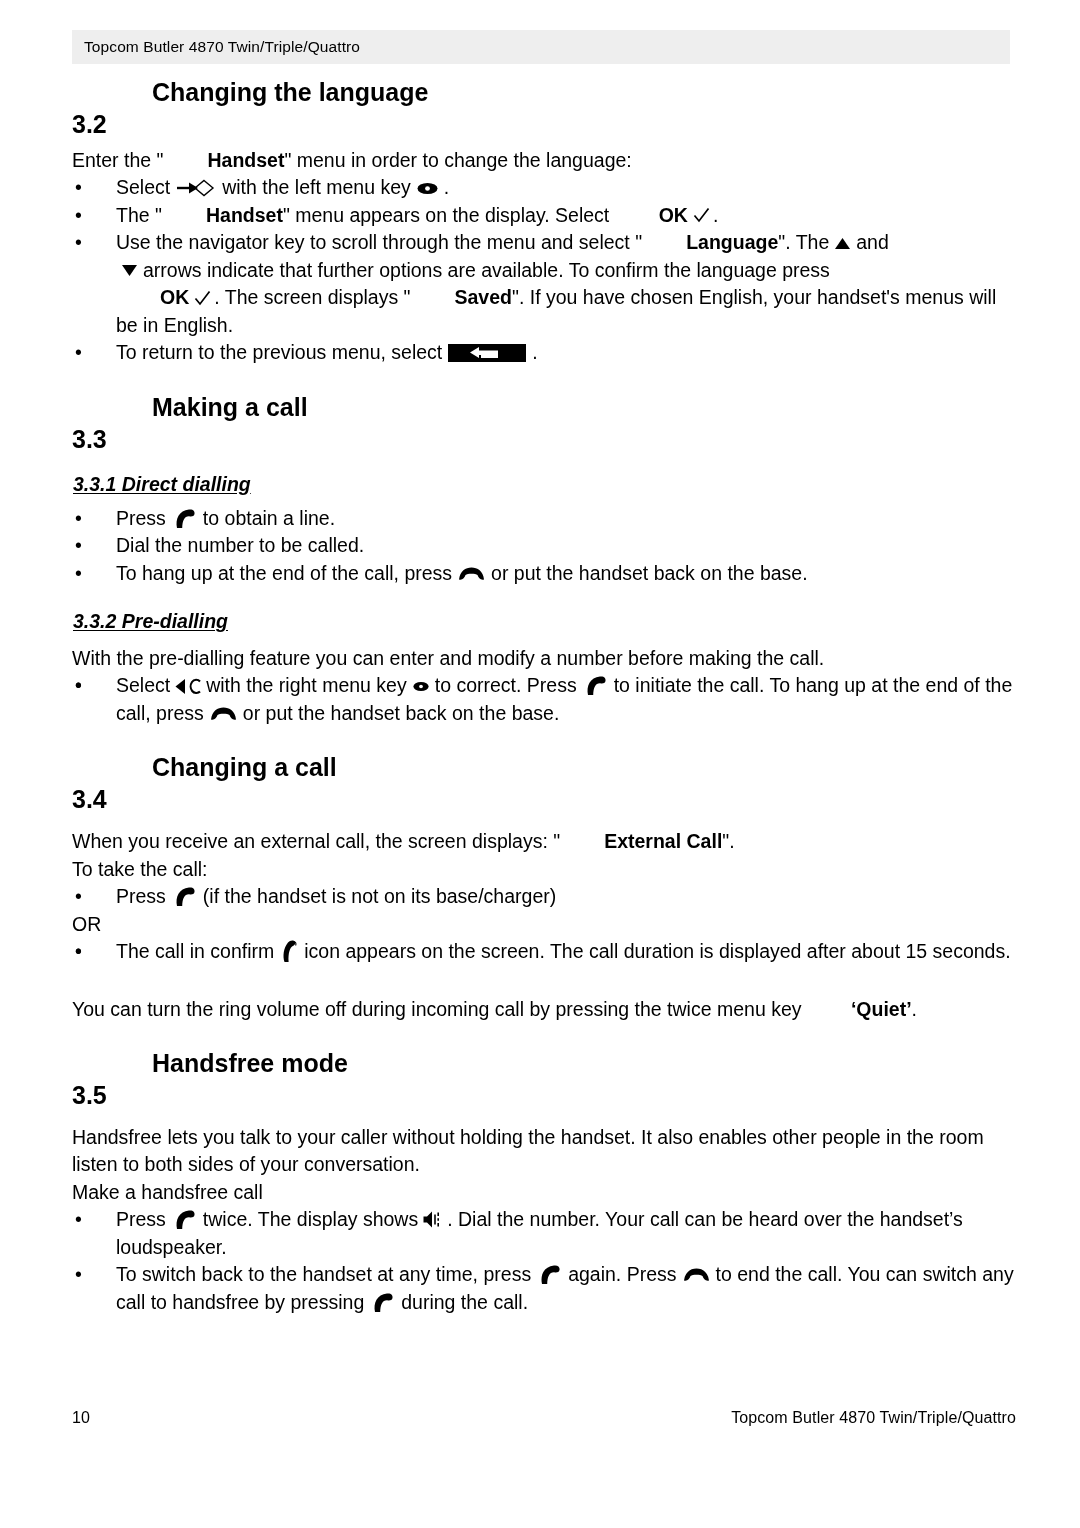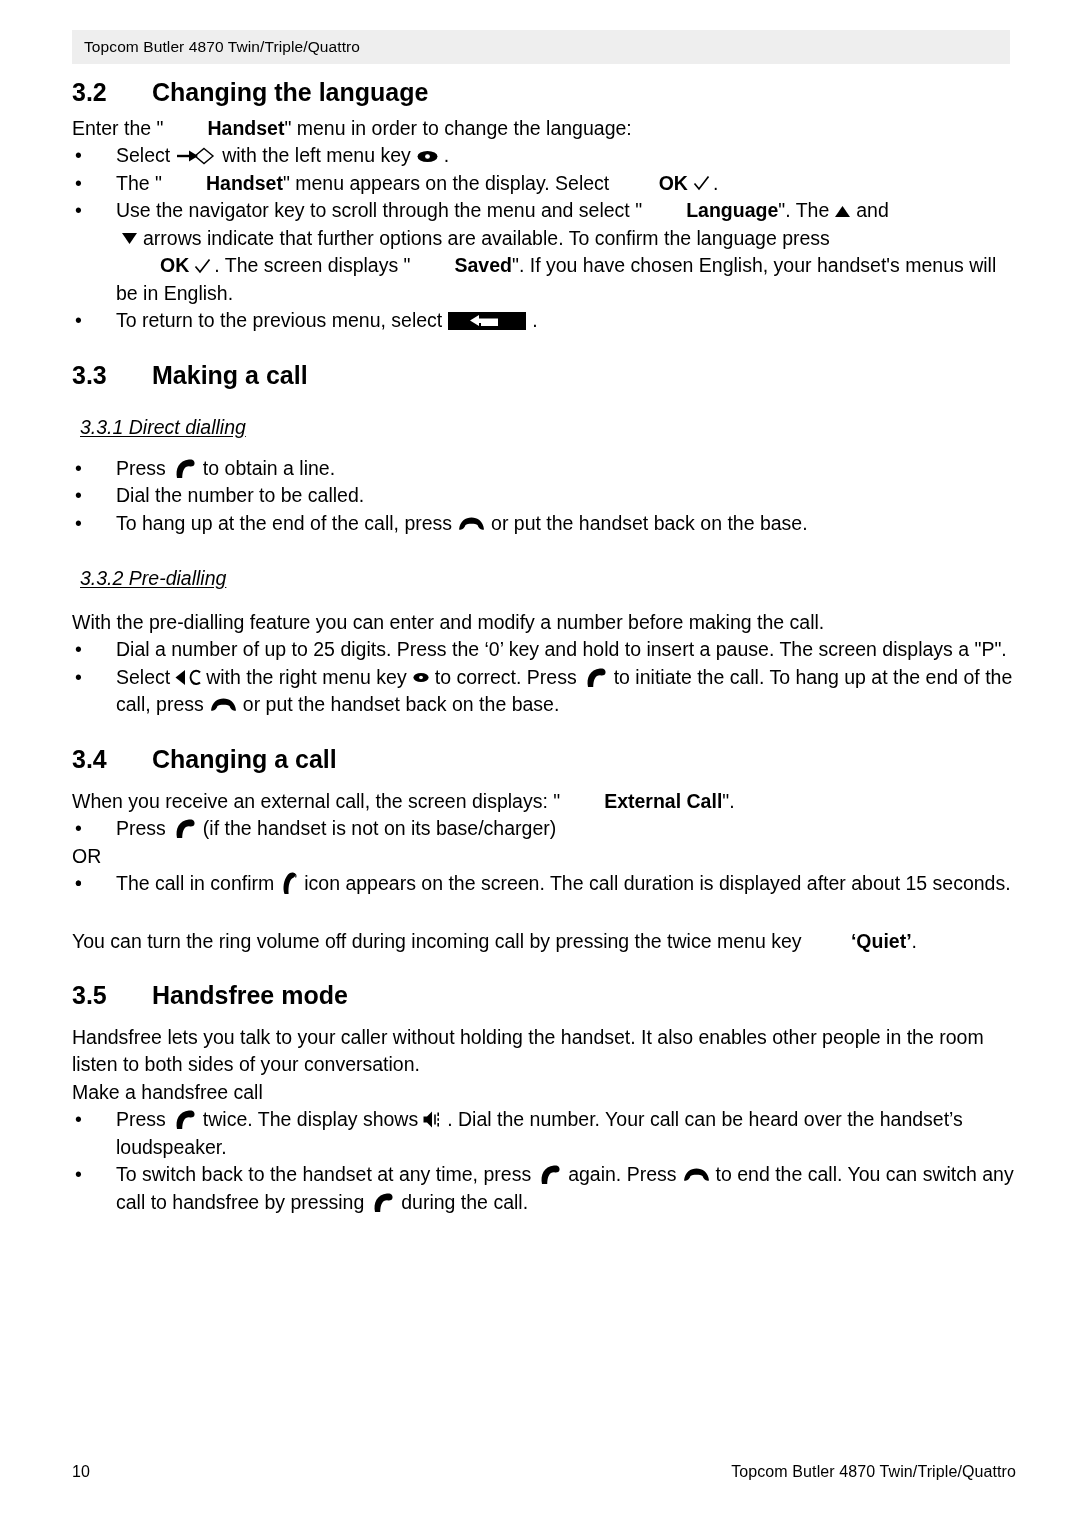--- a/index.html
+++ b/index.html
@@ -53,28 +53,29 @@
     font-size: 25px;
     font-weight: bold;
     margin: 0;
     padding: 0;
     line-height: 1.15;
     display: flex;
   }
   h2.sec .num {
     width: 80px;
     flex: 0 0 80px;
+    margin-top: 32px;
   }
   h3.subsec {
     font-size: 19.5px;
-    font-weight: normal;
+    font-weight: bold;
     font-style: italic;
     text-decoration: underline;
     text-underline-offset: 2px;
-    margin: 8px;
+    margin: 1px;
     padding: 0;
     line-height: 1.2;
     display: inline-block;
   }
   p.para {
     font-size: 19.5px;
     line-height: 27.5px;
     margin: 0;
     padding: 0;
   }
@@ -126,21 +127,21 @@
   .ico-offhook  { width: 25px; height: 22px; margin: 0 6px; top: -2px; }
   .ico-onhook   { width: 27px; height: 16px; margin: 0 6px; top: -1px; }
   .ico-clear    { width: 28px; height: 19px; margin: 0 4px; }
   .ico-incall   { width: 18px; height: 24px; margin: 0 6px; top: -2px; }
   .ico-speaker  { width: 21px; height: 19px; margin: 0 4px; top: -2px; }
 
   
   .footer {
     position: absolute;
     left: 72px;
-    top: 1463px;
+    top: 1409px;
     width: 944px;
     display: flex;
     align-items: center;
   }
   .footer .pageno {
     font-size: 16px;
   }
   .footer .ftitle {
     font-size: 16px;
     margin-left: auto;
@@ -240,21 +241,21 @@
     <div class="sp-22"></div>
 
     <h3 class="subsec">3.3.2 Pre-dialling</h3>
 
     <div class="sp-10"></div>
 
     <p class="para">With the pre-dialling feature you can enter and modify a number before making the call.</p>
 
     <ul class="bullets">
       <li>
-        <span class="dot">•</span><span>Dial a number of up to 25 digits. Press the ‘0’ key and hold to insert a pause. The screen displays a "P".</span>
+        <span class="dot">•</span>
       </li>
       <li>
         <span class="dot">•</span><span>Select</span><span class="ico ico-clear"><svg viewBox="0 0 28 19">
               <path d="M11 2 L11 17 L1.5 9.5 Z" fill="#000"></path>
               <path d="M26 4.5 C24 2.2 20 2 18 5 C16 8 16.4 11.8 18.2 14 C20 16.4 24 16.6 26 14.5" stroke="#000" stroke-width="2.1" fill="none"></path>
             </svg></span><span>with the right menu key</span><span class="ico ico-menukey-sm"><svg viewBox="0 0 16 11">
               <ellipse cx="8" cy="5.5" rx="7.6" ry="4.6" fill="#000"></ellipse>
               <ellipse cx="8" cy="5.5" rx="1.9" ry="1.8" fill="#fff"></ellipse>
             </svg></span><span>to correct. Press</span><span class="ico ico-offhook"><svg viewBox="0 0 25 22">
               <path d="M5 21 C3 12 7 3.5 17 2.5 C21 2 23 4 22.5 7 C22 9.5 19 9.8 17.2 9.2 C12.5 9 10.4 13.5 10.2 21 Z" fill="#000"></path>
@@ -268,20 +269,21 @@
 
     
     <h2 class="sec">
       <span class="num">3.4</span>
       <span>Changing a call</span>
     </h2>
 
     <div class="sp-14"></div>
 
     <p class="para"><span>When you receive an external call, the screen displays: "</span><b>External Call</b><span>".</span></p>
+    <p class="para">To take the call:</p>
 
     <ul class="bullets">
       <li>
         <span class="dot">•</span><span>Press</span><span class="ico ico-offhook"><svg viewBox="0 0 25 22">
               <path d="M5 21 C3 12 7 3.5 17 2.5 C21 2 23 4 22.5 7 C22 9.5 19 9.8 17.2 9.2 C12.5 9 10.4 13.5 10.2 21 Z" fill="#000"></path>
             </svg></span><span>(if the handset is not on its base/charger)</span>
       </li>
     </ul>
 
     <p class="para">OR</p>

